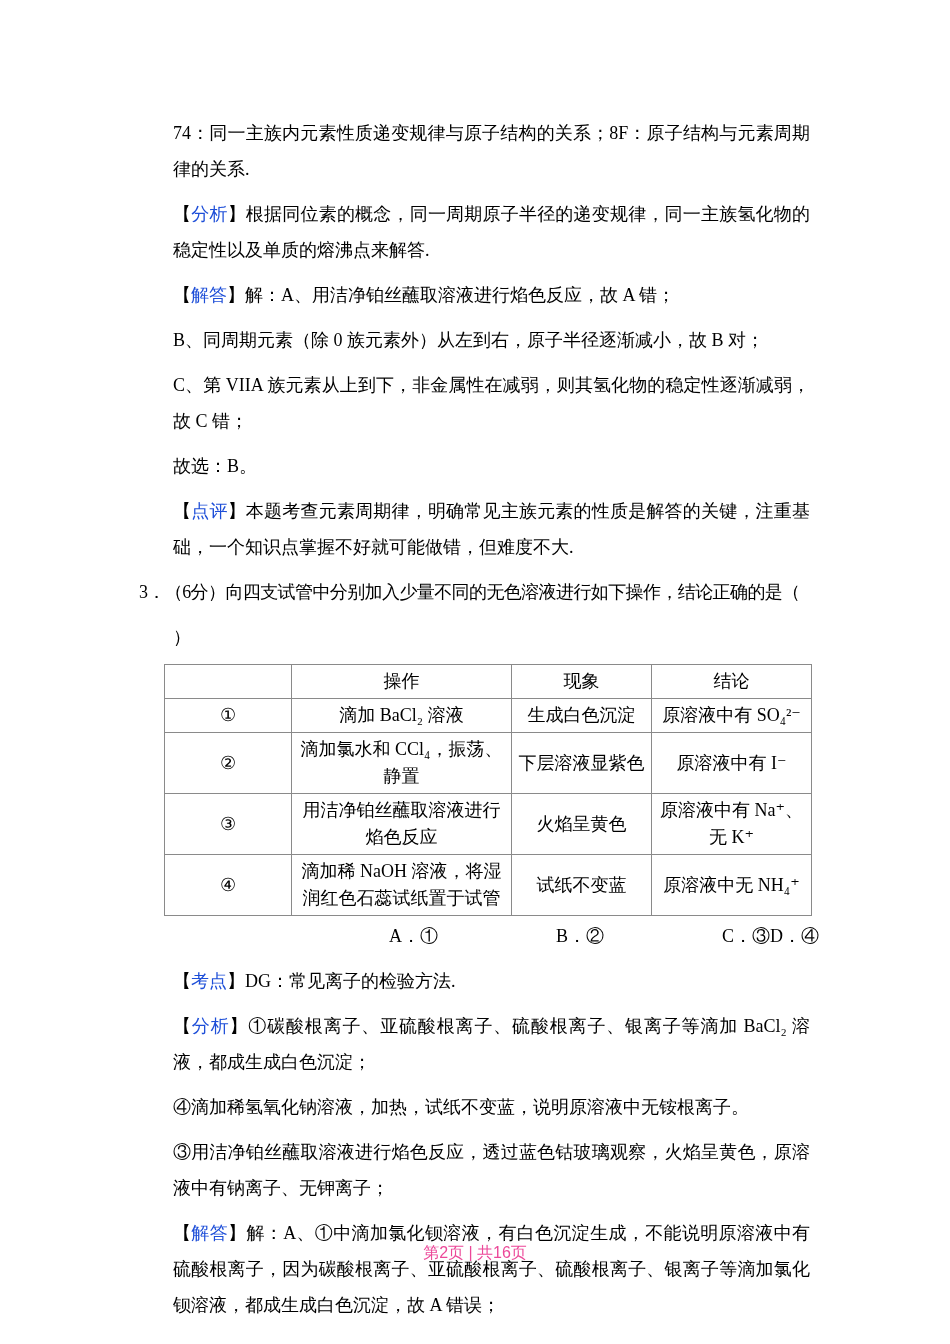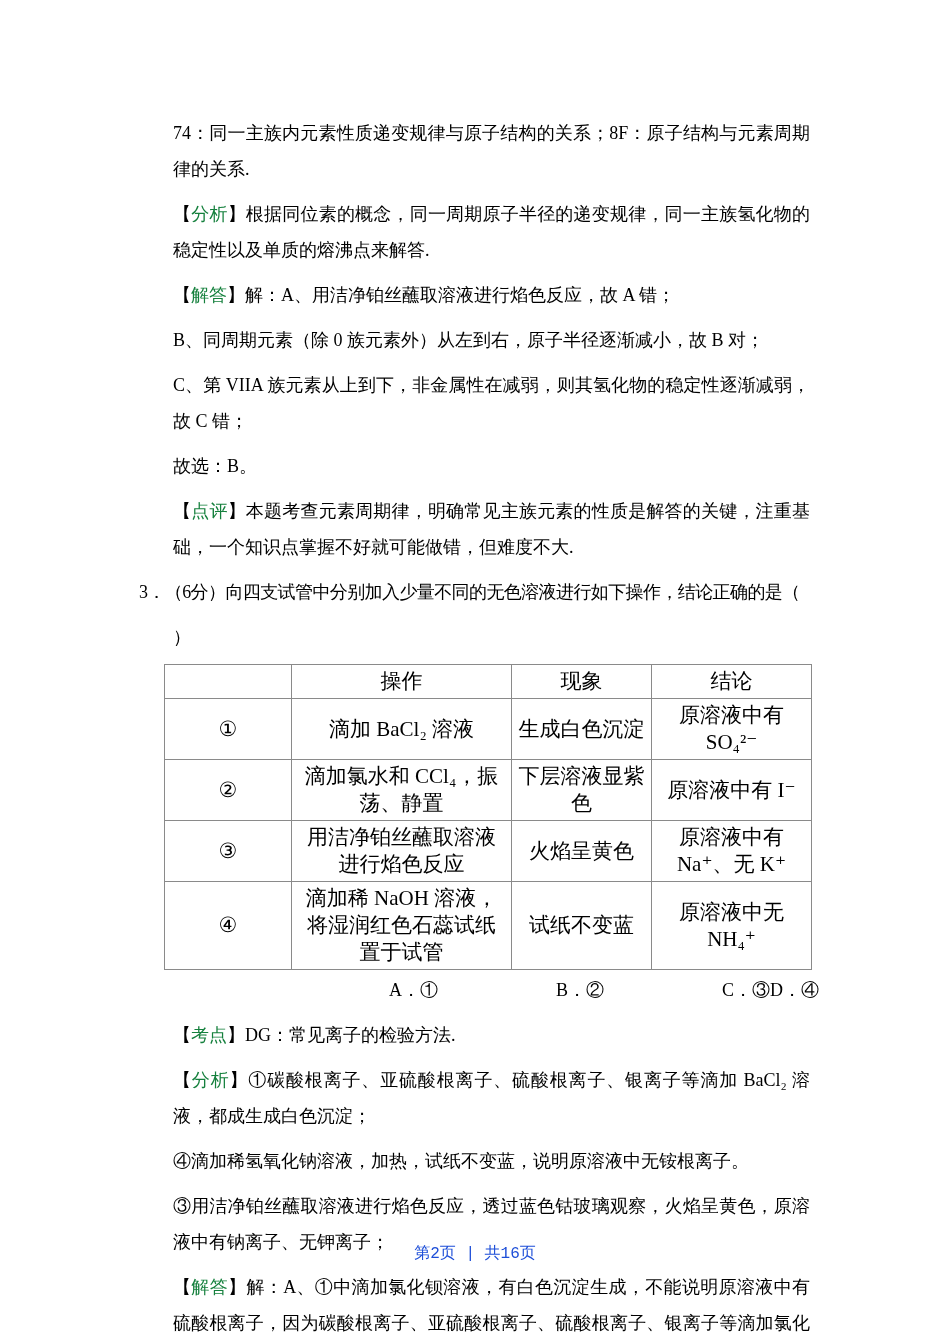--- a/index.html
+++ b/index.html
@@ -18,47 +18,47 @@
     font-size: 18px;
     line-height: 36px;
     text-align: justify;
   }
   p.para { margin: 9px; padding-left: 25px; }
   p.q {
     margin: 0; padding-left: 25px; text-indent: -25px;
     white-space: nowrap; letter-spacing: -0.6px; text-align: left;
   }
   .tight { letter-spacing: -0.9px; }
-  .blue { color: #15803d; }
+  .blue { color: #1d4ed8; }
   table.qtable {
     border-collapse: collapse;
     table-layout: fixed;
     width: 647px;
     margin: 5px 0 2px 25px;
-    font-size: 21px;
+    font-size: 18px;
     line-height: 27px;
     text-align: center;
   }
   table.qtable td {
     border: 1px solid #8a8a8a;
     vertical-align: middle;
     padding: 3px 6px;
     overflow: hidden;
   }
   p.options { margin: 2px 0 0 0; padding-left: 25px; text-align: right; }
   p.options .opt { display: inline-block; width: 166px; }
   p.options .opt.last { width: auto; }
   .footer {
     position: absolute;
     top: 1243px; left: 0;
     width: 950px;
     text-align: center;
-    font-family: Liberation Mono, monospace;
+    font-family: Liberation Sans, sans-serif;
     font-size: 16px;
-    color: #1d4ed8;
+    color: #ec4899;
   }
 </style>
 </head>
 <body>
 
 <div class="content">
 
   <p class="para">74：同一主族内元素性质递变规律与原子结构的关系；8F：原子结构与元素周期律的关系.</p>
 
   <p class="para"><span>【</span><span class="blue">分析</span><span>】</span><span>根据同位素的概念，同一周期原子半径的递变规律，同一主族氢化物的稳定性以及单质的熔沸点来解答.</span></p>

